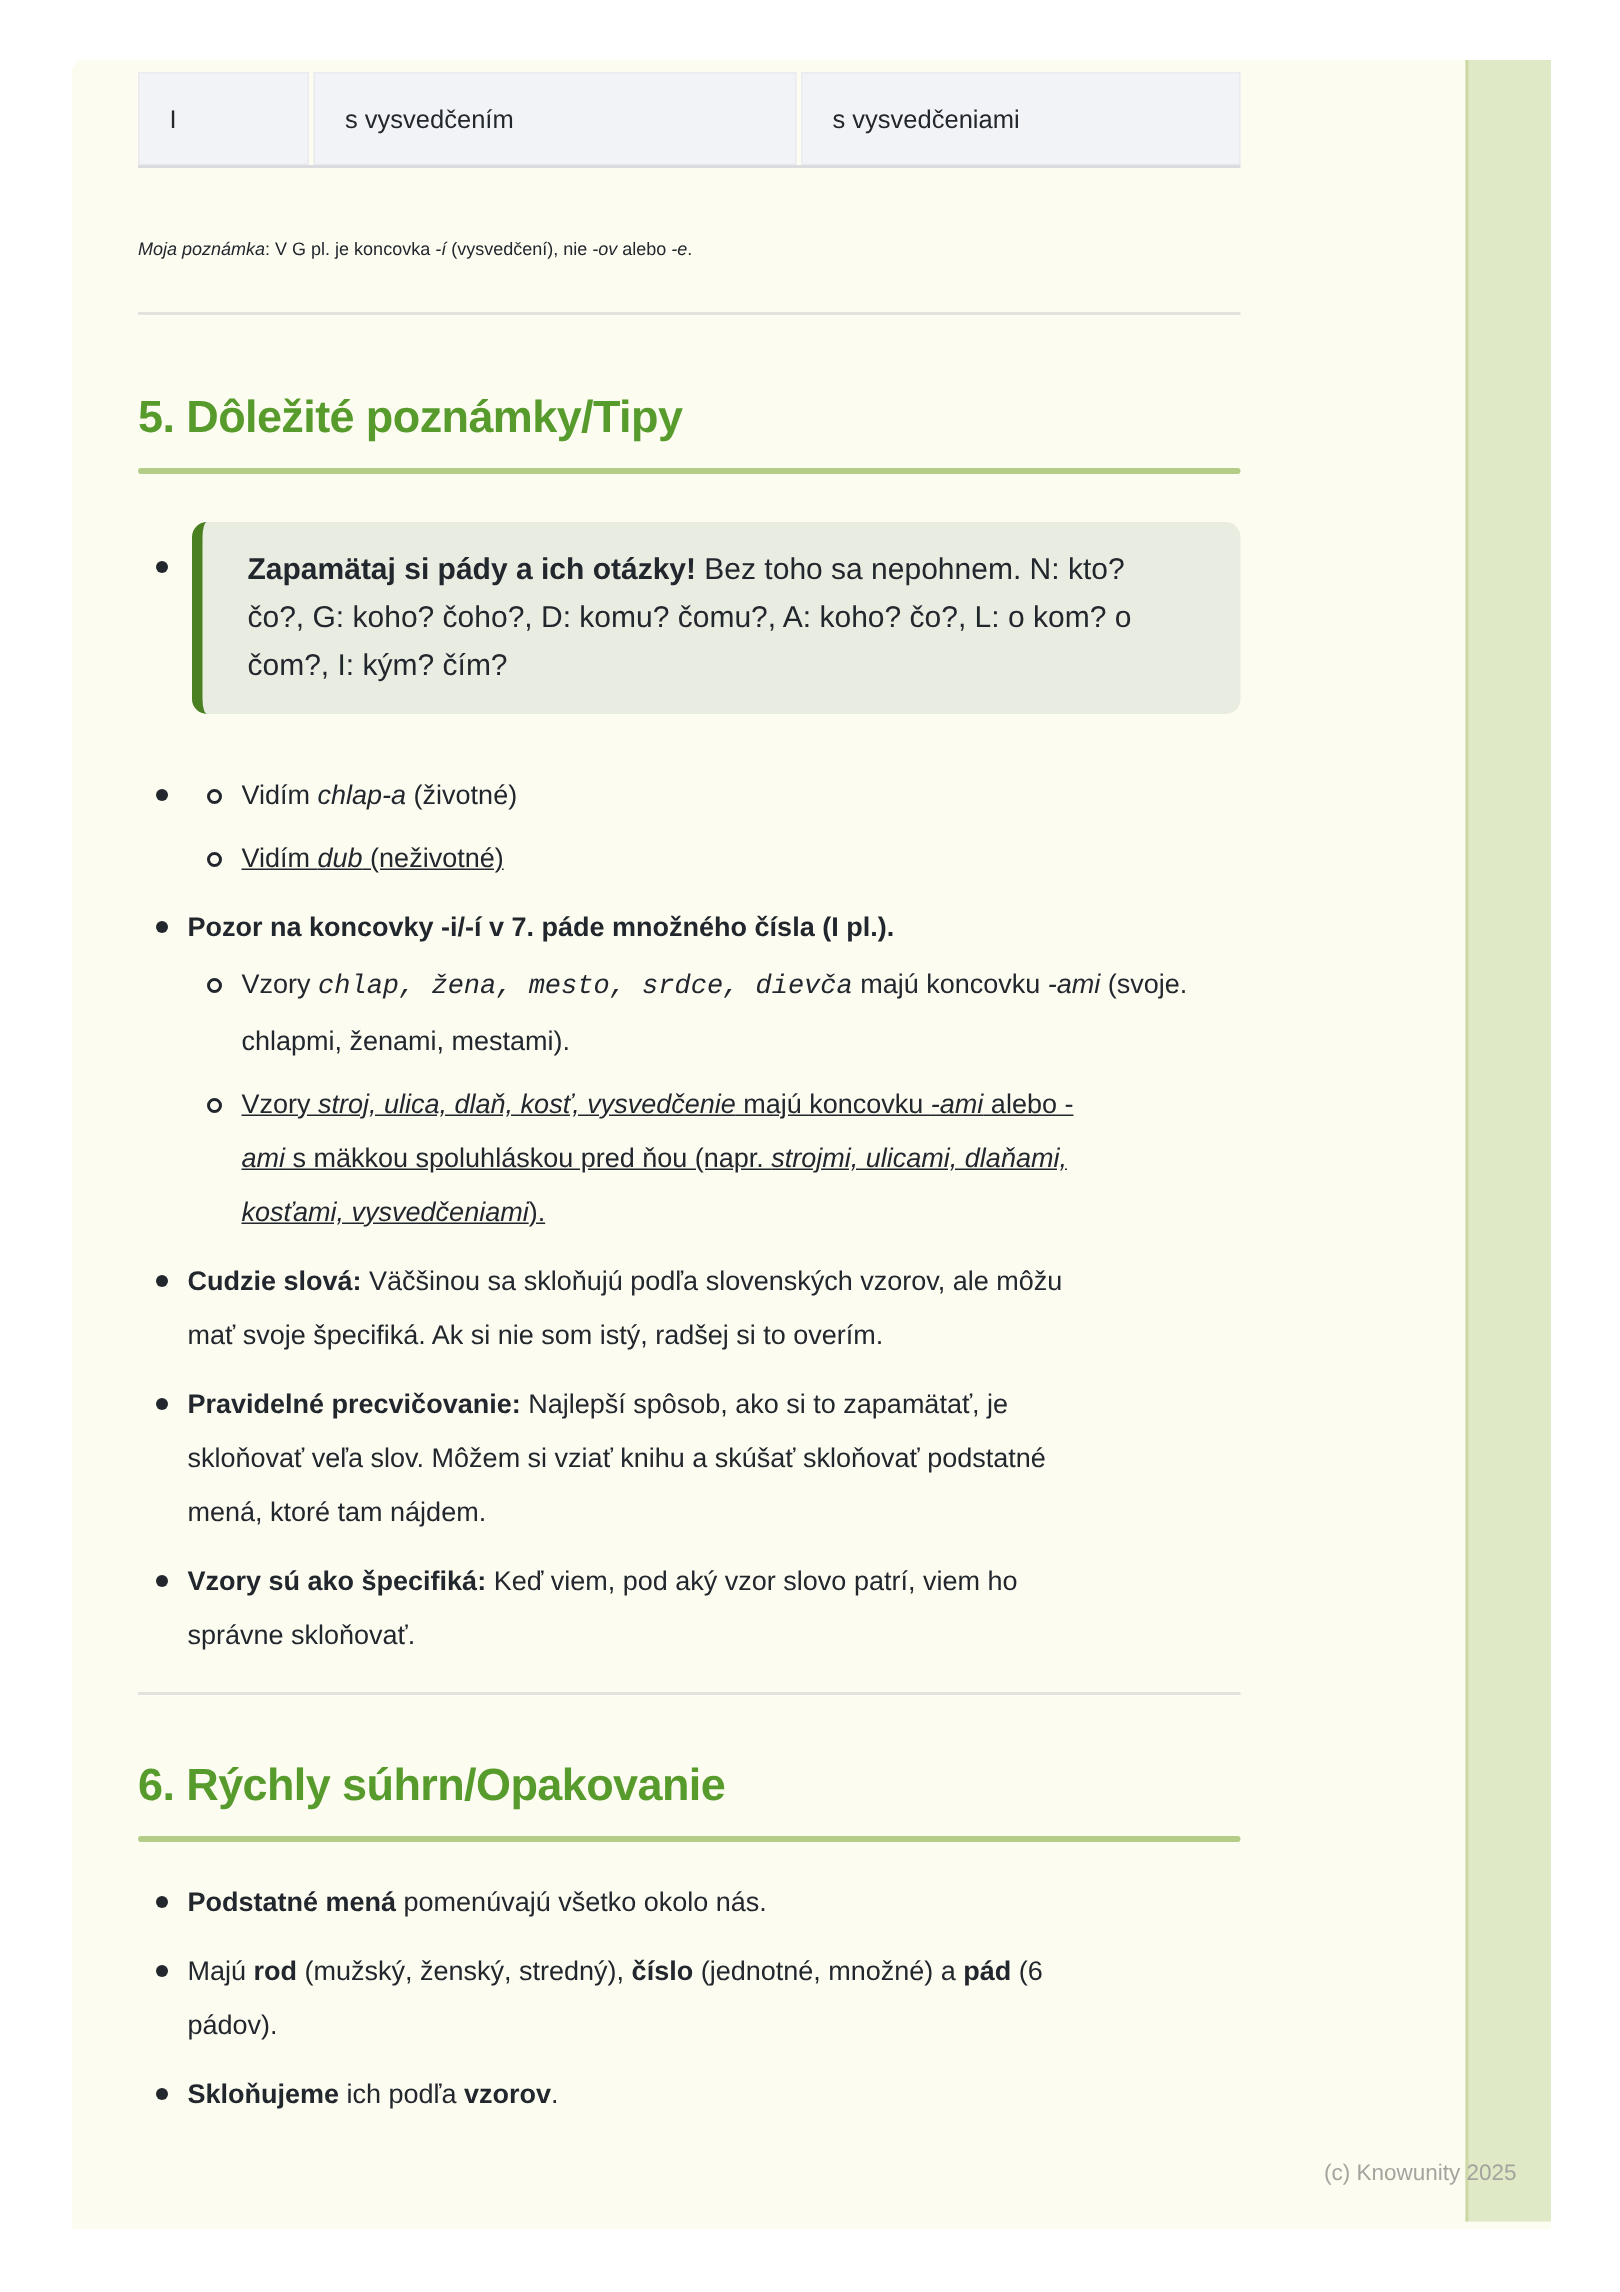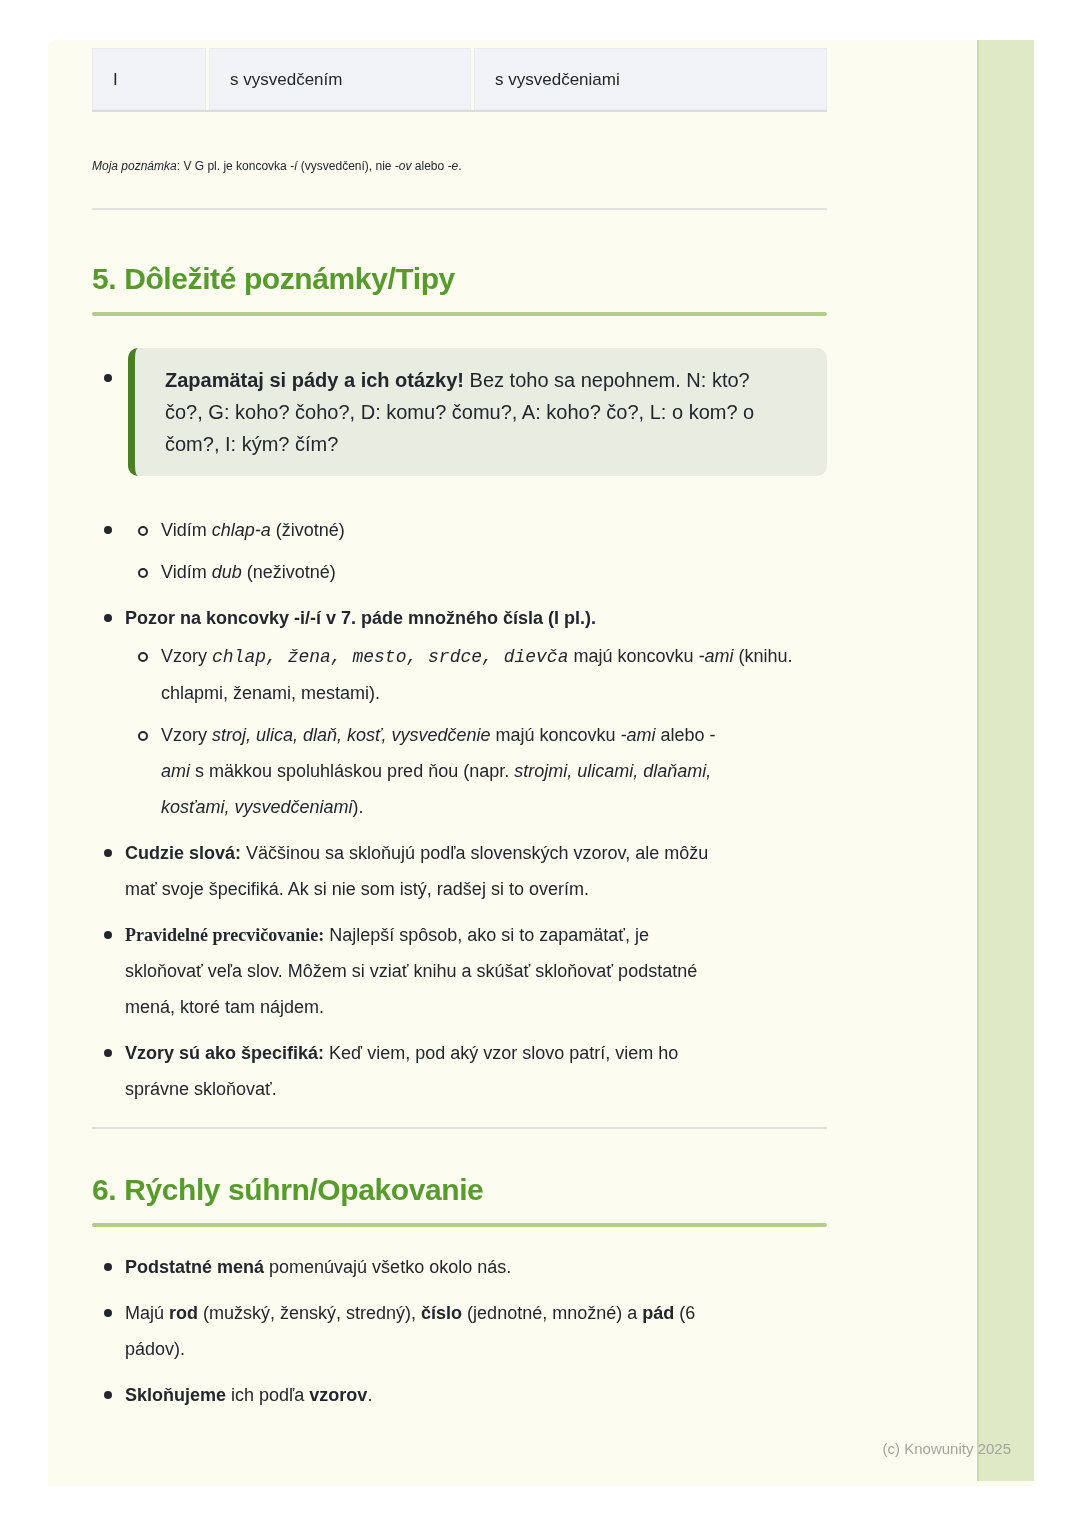--- a/index.html
+++ b/index.html
@@ -21,21 +21,21 @@
   }
   .content{position:absolute;left:44px;top:0;width:735px;}
   
   .trow{display:flex;gap:3px;margin-top:8px;border-bottom:2px solid var(--table_bottom_border,#d9dbde);}
   .cell{
     box-sizing:border-box;height:62px;line-height:62px;padding-left:20px;
     background:var(--table_cell_bg,#f2f3f6);
     border:1px solid var(--table_cell_border,#e9ebee);
     font-size:17px;white-space:nowrap;overflow:hidden;
   }
-  .c1{width:114px;}.c2{width:262px;}.c3{flex:1;}
+  .c1{width:114px;}.c2{width:322px;}.c3{flex:1;}
   
   .note{margin:40px 0 0;font-size:12px;line-height:28px;}
   
   .divider{border:0;height:2px;background:var(--divider,#e2e3de);margin:28px 0 0;}
   .divider.d2{margin-top:20px;}
   .heading{
     margin:48px 0 0;font-size:30px;line-height:42px;font-weight:700;
     letter-spacing:-0.4px;color:var(--heading_green,#579b2d);
   }
   .heading.h6{margin-top:40px;}
@@ -51,21 +51,21 @@
   ul.l1>li.callout-li{padding-left:0;margin-bottom:36px;}
   ul.l1>li.callout-li::before{left:12px;top:26px;}
   .callout{
     margin-left:36px;background:var(--callout_bg,#e9ece1);
     border-left:7px solid var(--callout_border,#4a8022);
     border-radius:10px;padding:16px 26px 16px 30px;
     font-size:20px;line-height:32px;
   }
   ul.l2{list-style:none;margin:2px 0 0;padding:0 0 0 12px;}
   ul.l2>li{position:relative;padding-left:24px;margin:0 0 6px;}
-  ul.l2>li:last-child{margin-bottom:0;}
+  ul.l2>li:last-child{margin-bottom:0;text-decoration:underline;}
   ul.l2>li::before{
     content:'';position:absolute;left:1px;top:14px;width:6px;height:6px;
     border:2px solid var(--text,#22272e);border-radius:50%;background:transparent;
   }
   .watermark{
     position:absolute;top:1440px;right:69px;z-index:5;
     font-size:15px;color:var(--watermark_color,#a3a49e);
   }
 </style>
 </head>
@@ -95,26 +95,26 @@
       </li>
       <li>
         <ul class="l2">
           <li><span>Vidím </span><span style="font-style: italic;">chlap-a</span><span> (životné)</span></li>
           <li><span>Vidím </span><span style="font-style: italic;">dub</span><span> (neživotné)</span></li>
         </ul>
       </li>
       <li>
         <span><span style="font-weight: 700;">Pozor na koncovky -i/-í v 7. páde množného čísla (I pl.).</span></span>
         <ul class="l2">
-          <li><span>Vzory </span><span style="font-style: italic; font-family: Liberation Mono, monospace;">chlap, žena, mesto, srdce, dievča</span><span> majú koncovku </span><span style="font-style: italic;">-ami</span><span> (knihu.</span><br><span style="">chlapmi, ženami, mestami</span><span>).</span></li>
+          <li><span>Vzory </span><span style="font-style: italic; font-family: Liberation Mono, monospace;">chlap, žena, mesto, srdce, dievča</span><span> majú koncovku </span><span style="font-style: italic;">-ami</span><span> (svoje.</span><br><span style="">chlapmi, ženami, mestami</span><span>).</span></li>
           <li><span>Vzory </span><span style="font-style: italic;">stroj, ulica, dlaň, kosť, vysvedčenie</span><span> majú koncovku </span><span style="font-style: italic;">-ami</span><span> alebo -</span><br><span style="font-style: italic;">ami</span><span> s mäkkou spoluhláskou pred ňou (napr. </span><span style="font-style: italic;">strojmi, ulicami, dlaňami,</span><br><span style="font-style: italic;">kosťami, vysvedčeniami</span><span>).</span></li>
         </ul>
       </li>
       <li><span style="font-weight: 700;">Cudzie slová:</span><span> Väčšinou sa skloňujú podľa slovenských vzorov, ale môžu</span><br><span>mať svoje špecifiká. Ak si nie som istý, radšej si to overím.</span></li>
-      <li><span style="font-weight: 700; font-family: Liberation Serif, serif;">Pravidelné precvičovanie:</span><span> Najlepší spôsob, ako si to zapamätať, je</span><br><span>skloňovať veľa slov. Môžem si vziať knihu a skúšať skloňovať podstatné</span><br><span>mená, ktoré tam nájdem.</span></li>
+      <li><span style="font-weight: 700;">Pravidelné precvičovanie:</span><span> Najlepší spôsob, ako si to zapamätať, je</span><br><span>skloňovať veľa slov. Môžem si vziať knihu a skúšať skloňovať podstatné</span><br><span>mená, ktoré tam nájdem.</span></li>
       <li><span style="font-weight: 700;">Vzory sú ako špecifiká:</span><span> Keď viem, pod aký vzor slovo patrí, viem ho</span><br><span>správne skloňovať.</span></li>
     </ul>
 
     <hr class="divider d2">
 
     <h2 class="heading h6">6. Rýchly súhrn/Opakovanie</h2>
     <div class="hrule"></div>
 
     <ul class="l1 summary">
       <li><span style="font-weight: 700;">Podstatné mená</span><span> pomenúvajú všetko okolo nás.</span></li>

